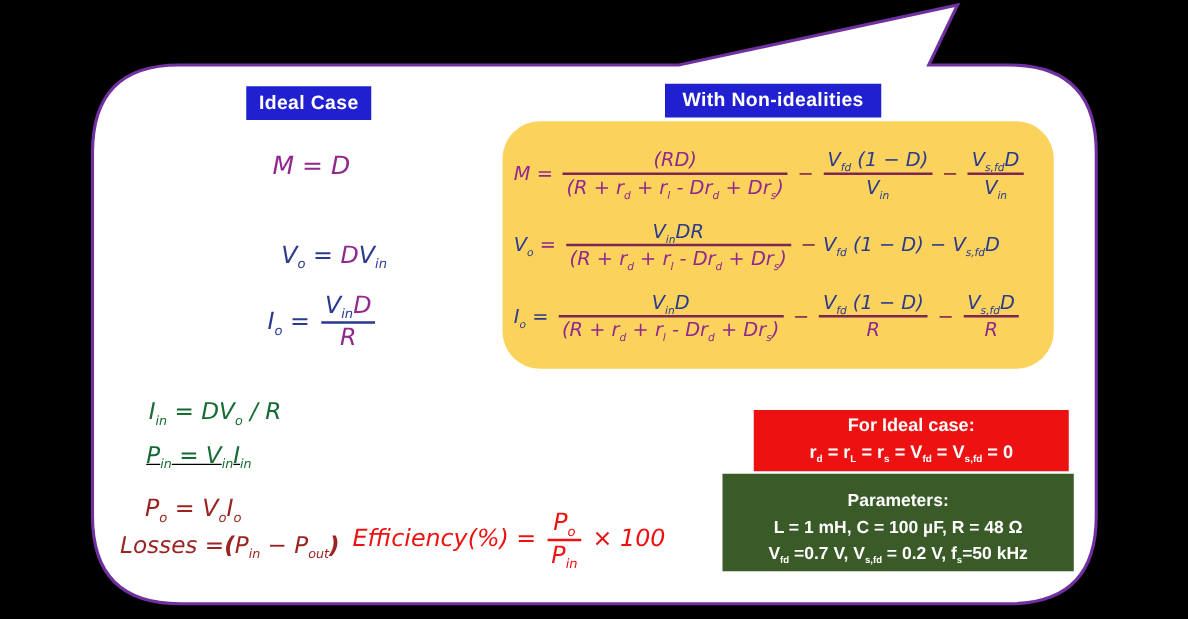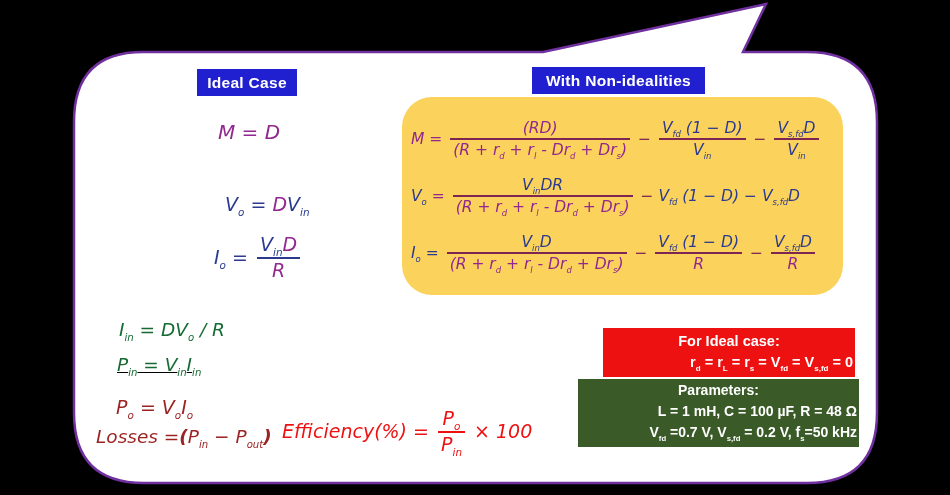--- a/index.html
+++ b/index.html
@@ -32,22 +32,22 @@
 
   #yellow-panel{position:absolute;left:402px;top:97px;width:441px;height:198px;
        border-radius:30px;display:flex;flex-direction:column;justify-content:space-evenly;
        box-sizing:border-box;padding:4px 2px;}
   .yrow{display:flex;align-items:center;padding-left:7px;font-size:15.5px;
         font-style:italic;white-space:pre;font-family:"DejaVu Sans",sans-serif;line-height:1.05;}
 
   .infobox{position:absolute;color:#fff;text-align:center;font-weight:bold;
         box-sizing:border-box;font-family:"Liberation Sans",sans-serif;}
   #red-box{left:603px;top:328px;width:252px;padding:3px 2px 4px;font-size:14.5px;line-height:1.45;}
-  #green-box{left:578px;top:379px;width:281px;padding:1px 2px 4px;font-size:14px;line-height:1.5;}
-  .cline{display:flex;justify-content:flex-end;align-items:baseline;white-space:pre;}
+  #green-box{left:578px;top:379px;width:281px;padding:11px 2px 4px;font-size:14px;line-height:1.5;}
+  .cline{display:flex;justify-content:center;align-items:baseline;white-space:pre;}
   .btitle{display:block;}
 </style>
 </head>
 <body>
 
 <div class="stage">
 
   <svg class="bubble-svg" width="950" height="495" viewBox="0 0 950 495">
     <path stroke-width="2.5" d="M 143,52 H 543 L 766,4 L 743,52 H 807 Q 877,52 877,122 V 413 Q 877,483 807,483 H 144 Q 74,483 74,413 V 122 Q 74,52 143,52 Z" fill="#FFFFFF" stroke="#7030A0"></path>
   </svg>

